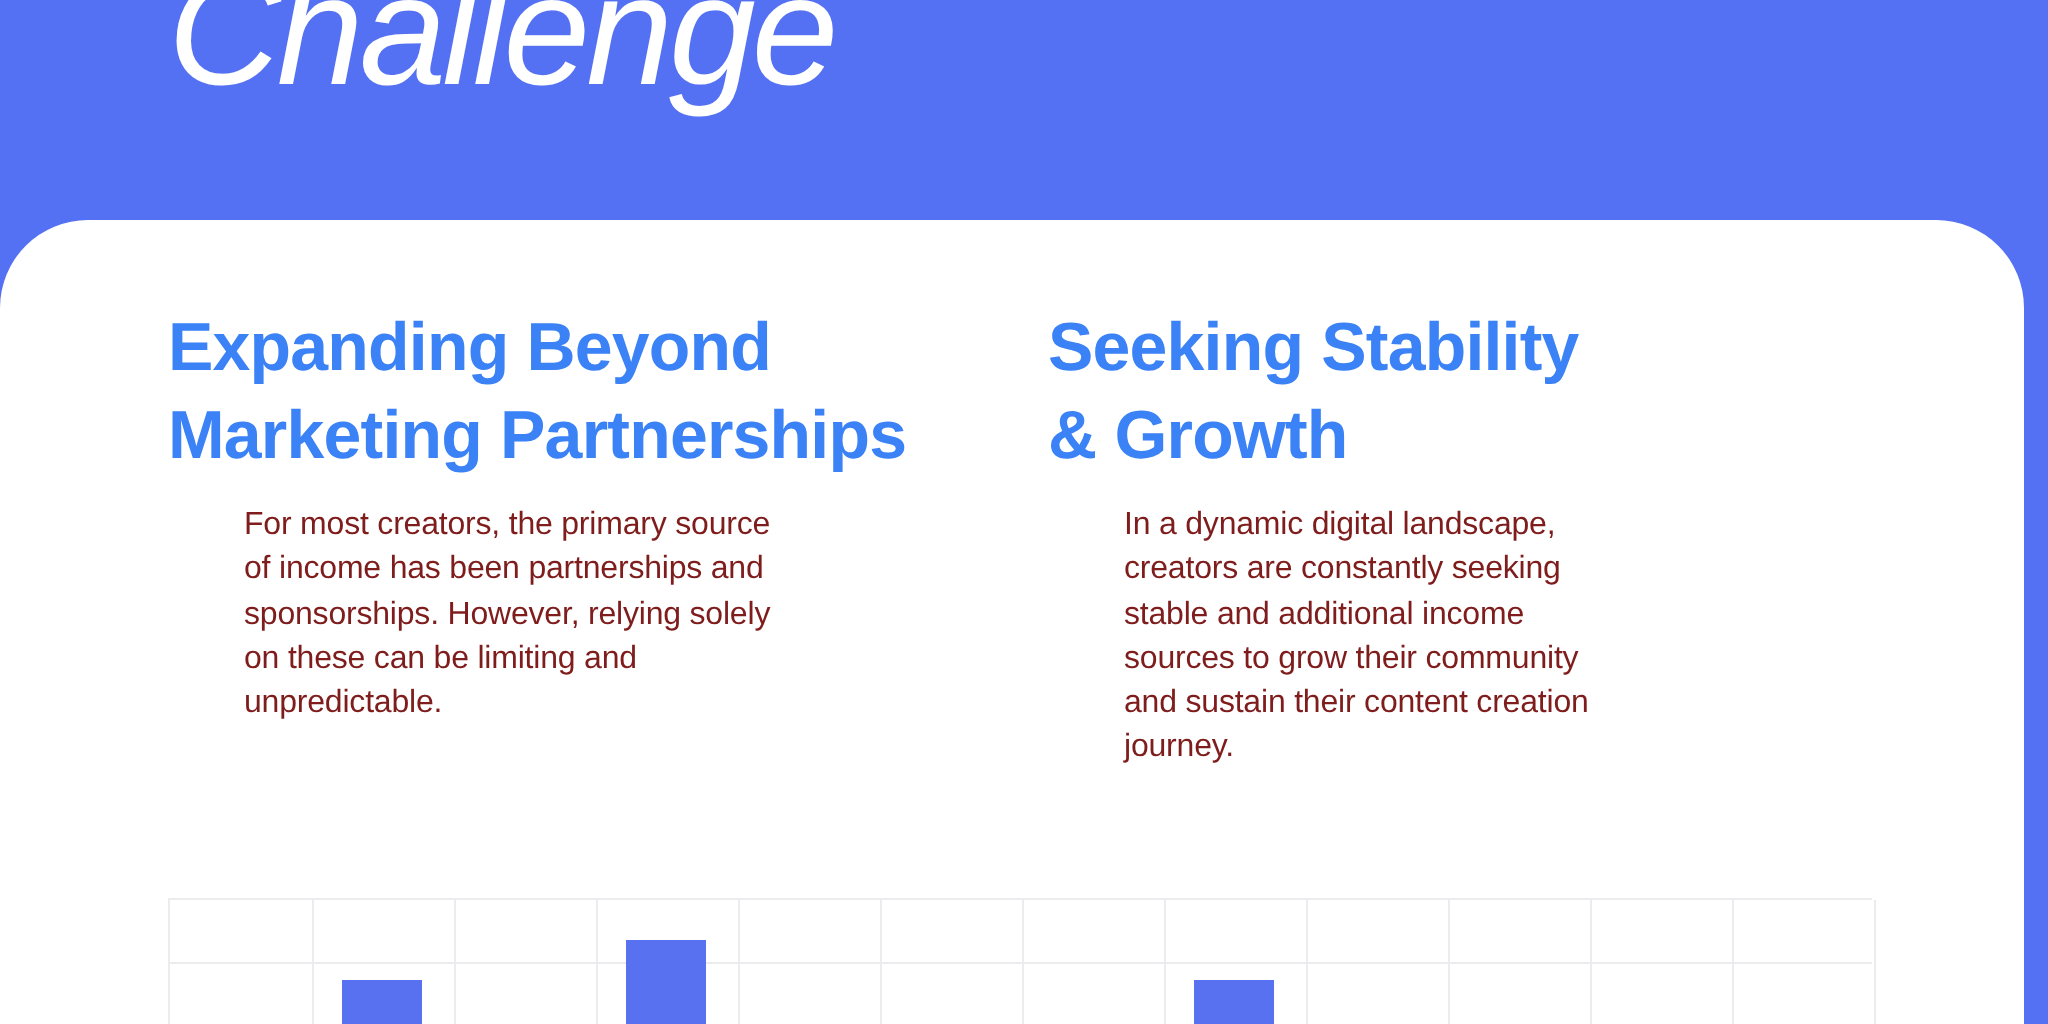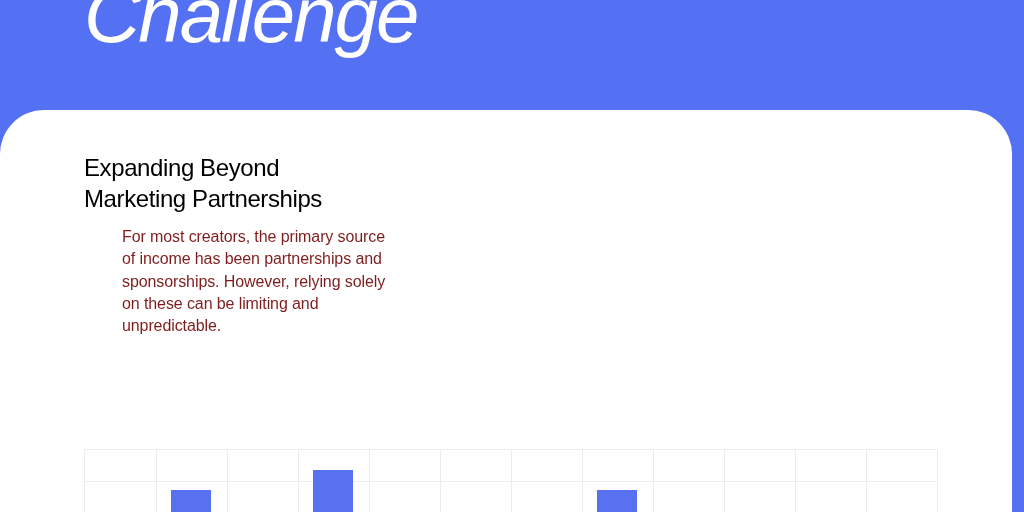--- a/index.html
+++ b/index.html
@@ -46,24 +46,24 @@
     position:absolute;
     left:84px; top:42px;
     width:880px;
     display:flex;
     gap:0px;
   }
   .col { width:440px; padding-right:42px; }
   .col.right { width:440px; padding-right:40px; }
 
   .col-heading {
-    font-size:24px;
-    font-weight:400;
+    font-size:34px;
+    font-weight:700;
     line-height:1.3;
-    color:#000000;
+    color:#3b82f6;
     letter-spacing:-0.4px;
     margin-bottom:12px;
     white-space:pre-line;
   }
   .col-body {
     font-size:16px;
     font-weight:400;
     line-height:1.38;
     color:#7f1d1d;
     letter-spacing:-0.1px;
@@ -115,20 +115,30 @@
       <div class="col">
         <div class="col-heading">Expanding Beyond
 Marketing Partnerships</div>
         <div class="col-body">For most creators, the primary source
 of income has been partnerships and
 sponsorships. However, relying solely
 on these can be limiting and
 unpredictable.</div>
       </div>
 
+      <div class="col right">
+        <div class="col-heading">Seeking Stability
+&amp; Growth</div>
+        <div class="col-body">In a dynamic digital landscape,
+creators are constantly seeking
+stable and additional income
+sources to grow their community
+and sustain their content creation
+journey.</div>
+      </div>
 
     </div>
 
     <div class="chart">
       <div class="chart-grid">
           <div class="vline" style="left: 71px; background: rgb(236, 236, 238);"></div>
           <div class="vline" style="left: 142px; background: rgb(236, 236, 238);"></div>
           <div class="vline" style="left: 213px; background: rgb(236, 236, 238);"></div>
           <div class="vline" style="left: 284px; background: rgb(236, 236, 238);"></div>
           <div class="vline" style="left: 355px; background: rgb(236, 236, 238);"></div>

